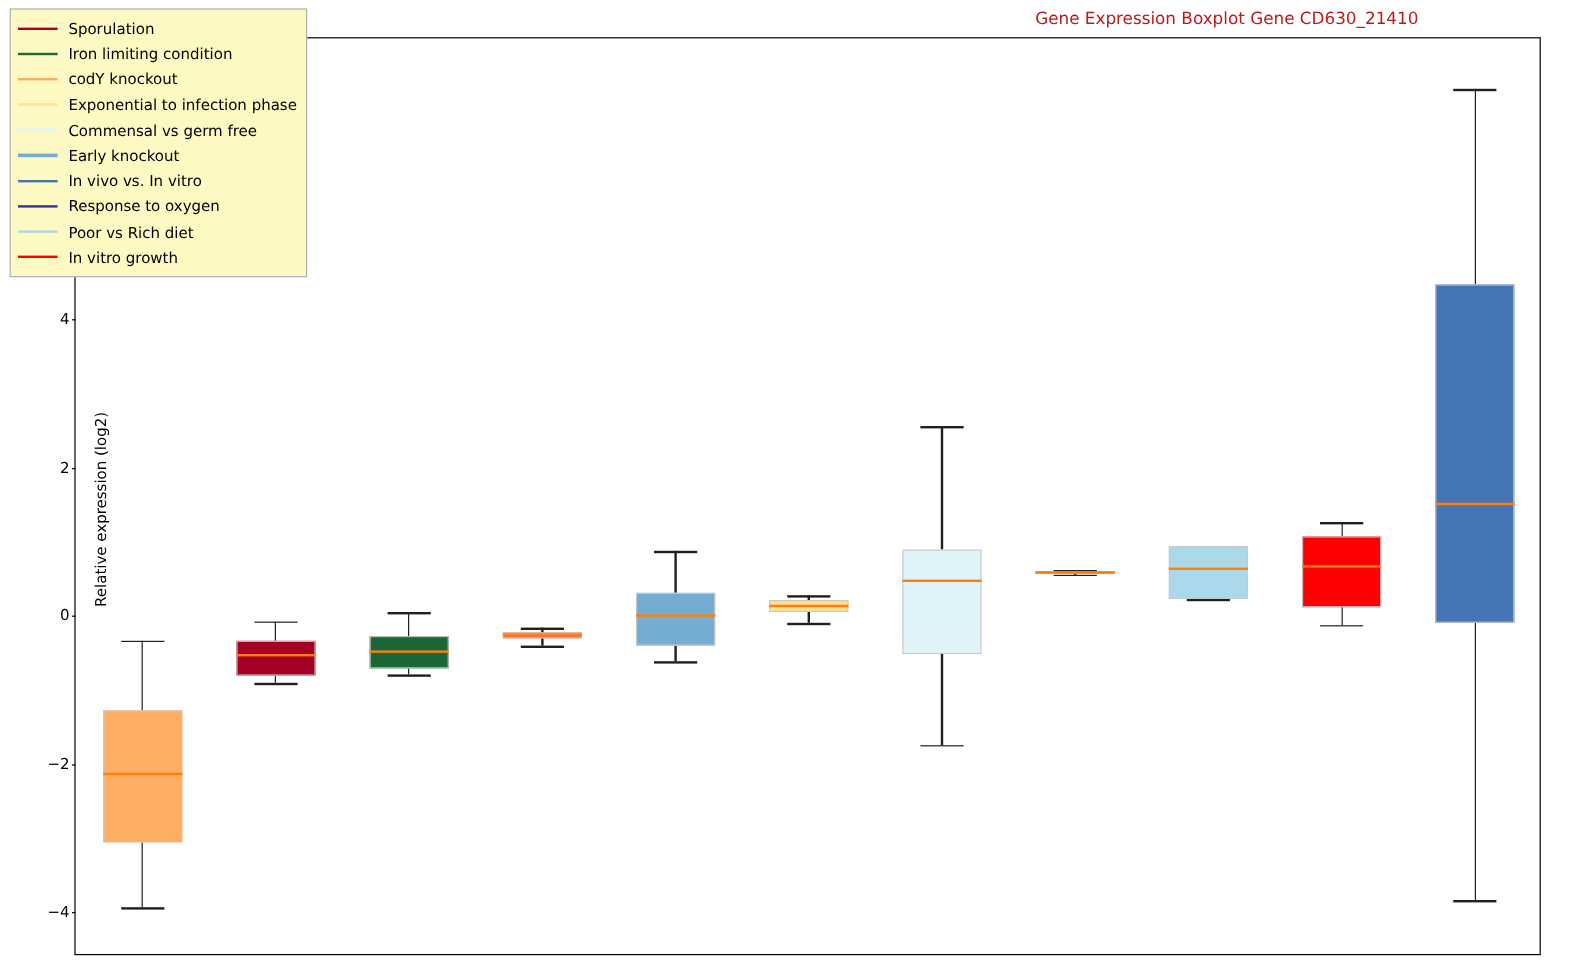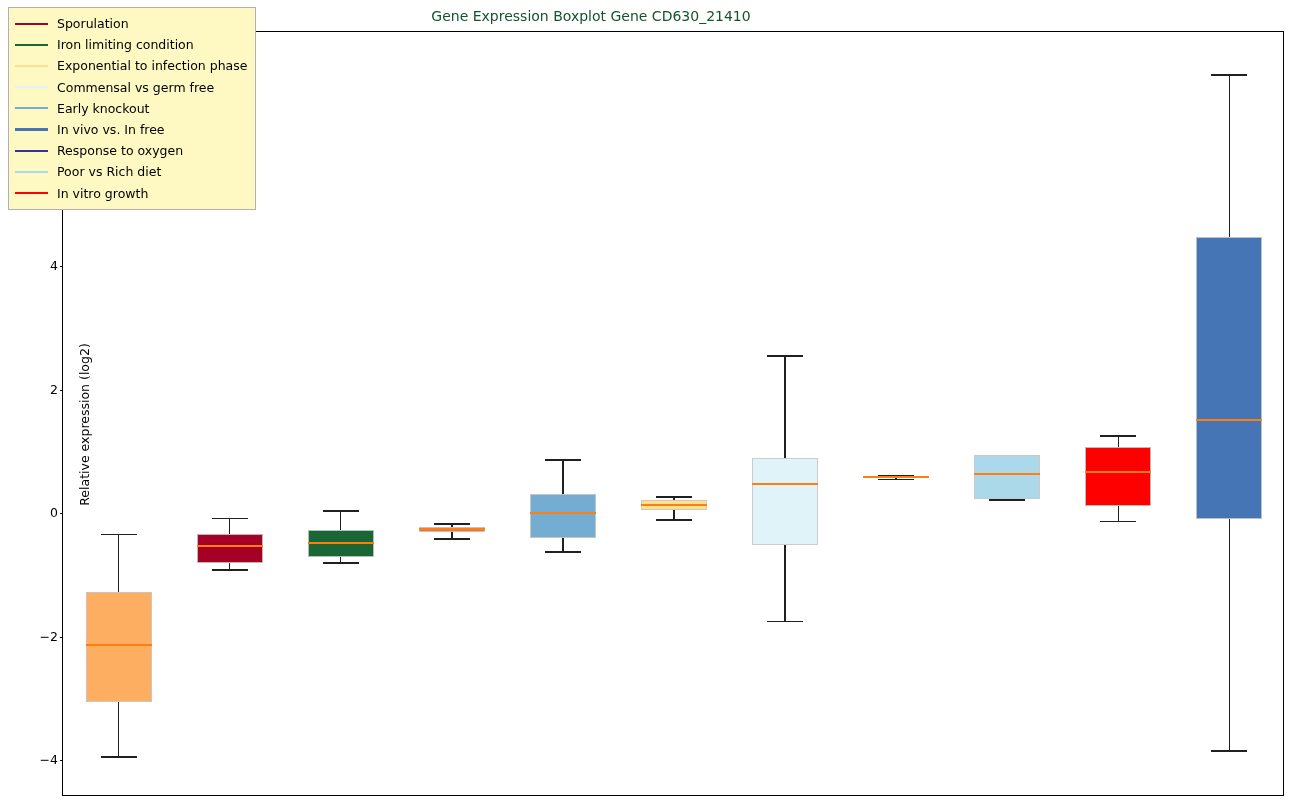--- a/index.html
+++ b/index.html
@@ -18,23 +18,23 @@
     height: 812px;
     background: #ffffff;
     overflow: hidden;
   }
   
   #chart-title {
     position: absolute;
     left: 0;
     top: 8px;
     width: 1182px;
-    text-align: center;
+    text-align: right;
     font-size: 14px;
-    color: #14532d;
+    color: #b91c1c;
     white-space: nowrap;
   }
   
   #axes {
     position: absolute;
     left: 62px;
     top: 31px;
     width: 1222px;
     height: 765px;
     border: 1px solid #000000;
@@ -267,34 +267,38 @@
   <div id="legend">
       <div class="legend-row">
         <span class="legend-swatch" style="background: rgb(165, 0, 38);"></span>
         <span class="legend-label">Sporulation</span>
       </div>
       <div class="legend-row">
         <span class="legend-swatch" style="background: rgb(26, 102, 52);"></span>
         <span class="legend-label">Iron limiting condition</span>
       </div>
       <div class="legend-row">
+        <span class="legend-swatch" style="background: rgb(253, 174, 97);"></span>
+        <span class="legend-label">codY knockout</span>
+      </div>
+      <div class="legend-row">
         <span class="legend-swatch" style="background: rgb(254, 224, 144);"></span>
         <span class="legend-label">Exponential to infection phase</span>
       </div>
       <div class="legend-row">
         <span class="legend-swatch" style="background: rgb(224, 243, 248);"></span>
         <span class="legend-label">Commensal vs germ free</span>
       </div>
       <div class="legend-row">
         <span class="legend-swatch" style="background: rgb(116, 173, 209);"></span>
         <span class="legend-label">Early knockout</span>
       </div>
       <div class="legend-row">
         <span class="legend-swatch" style="background: rgb(69, 117, 180);"></span>
-        <span class="legend-label">In vivo vs. In free</span>
+        <span class="legend-label">In vivo vs. In vitro</span>
       </div>
       <div class="legend-row">
         <span class="legend-swatch" style="background: rgb(49, 54, 149);"></span>
         <span class="legend-label">Response to oxygen</span>
       </div>
       <div class="legend-row">
         <span class="legend-swatch" style="background: rgb(171, 217, 233);"></span>
         <span class="legend-label">Poor vs Rich diet</span>
       </div>
       <div class="legend-row">

